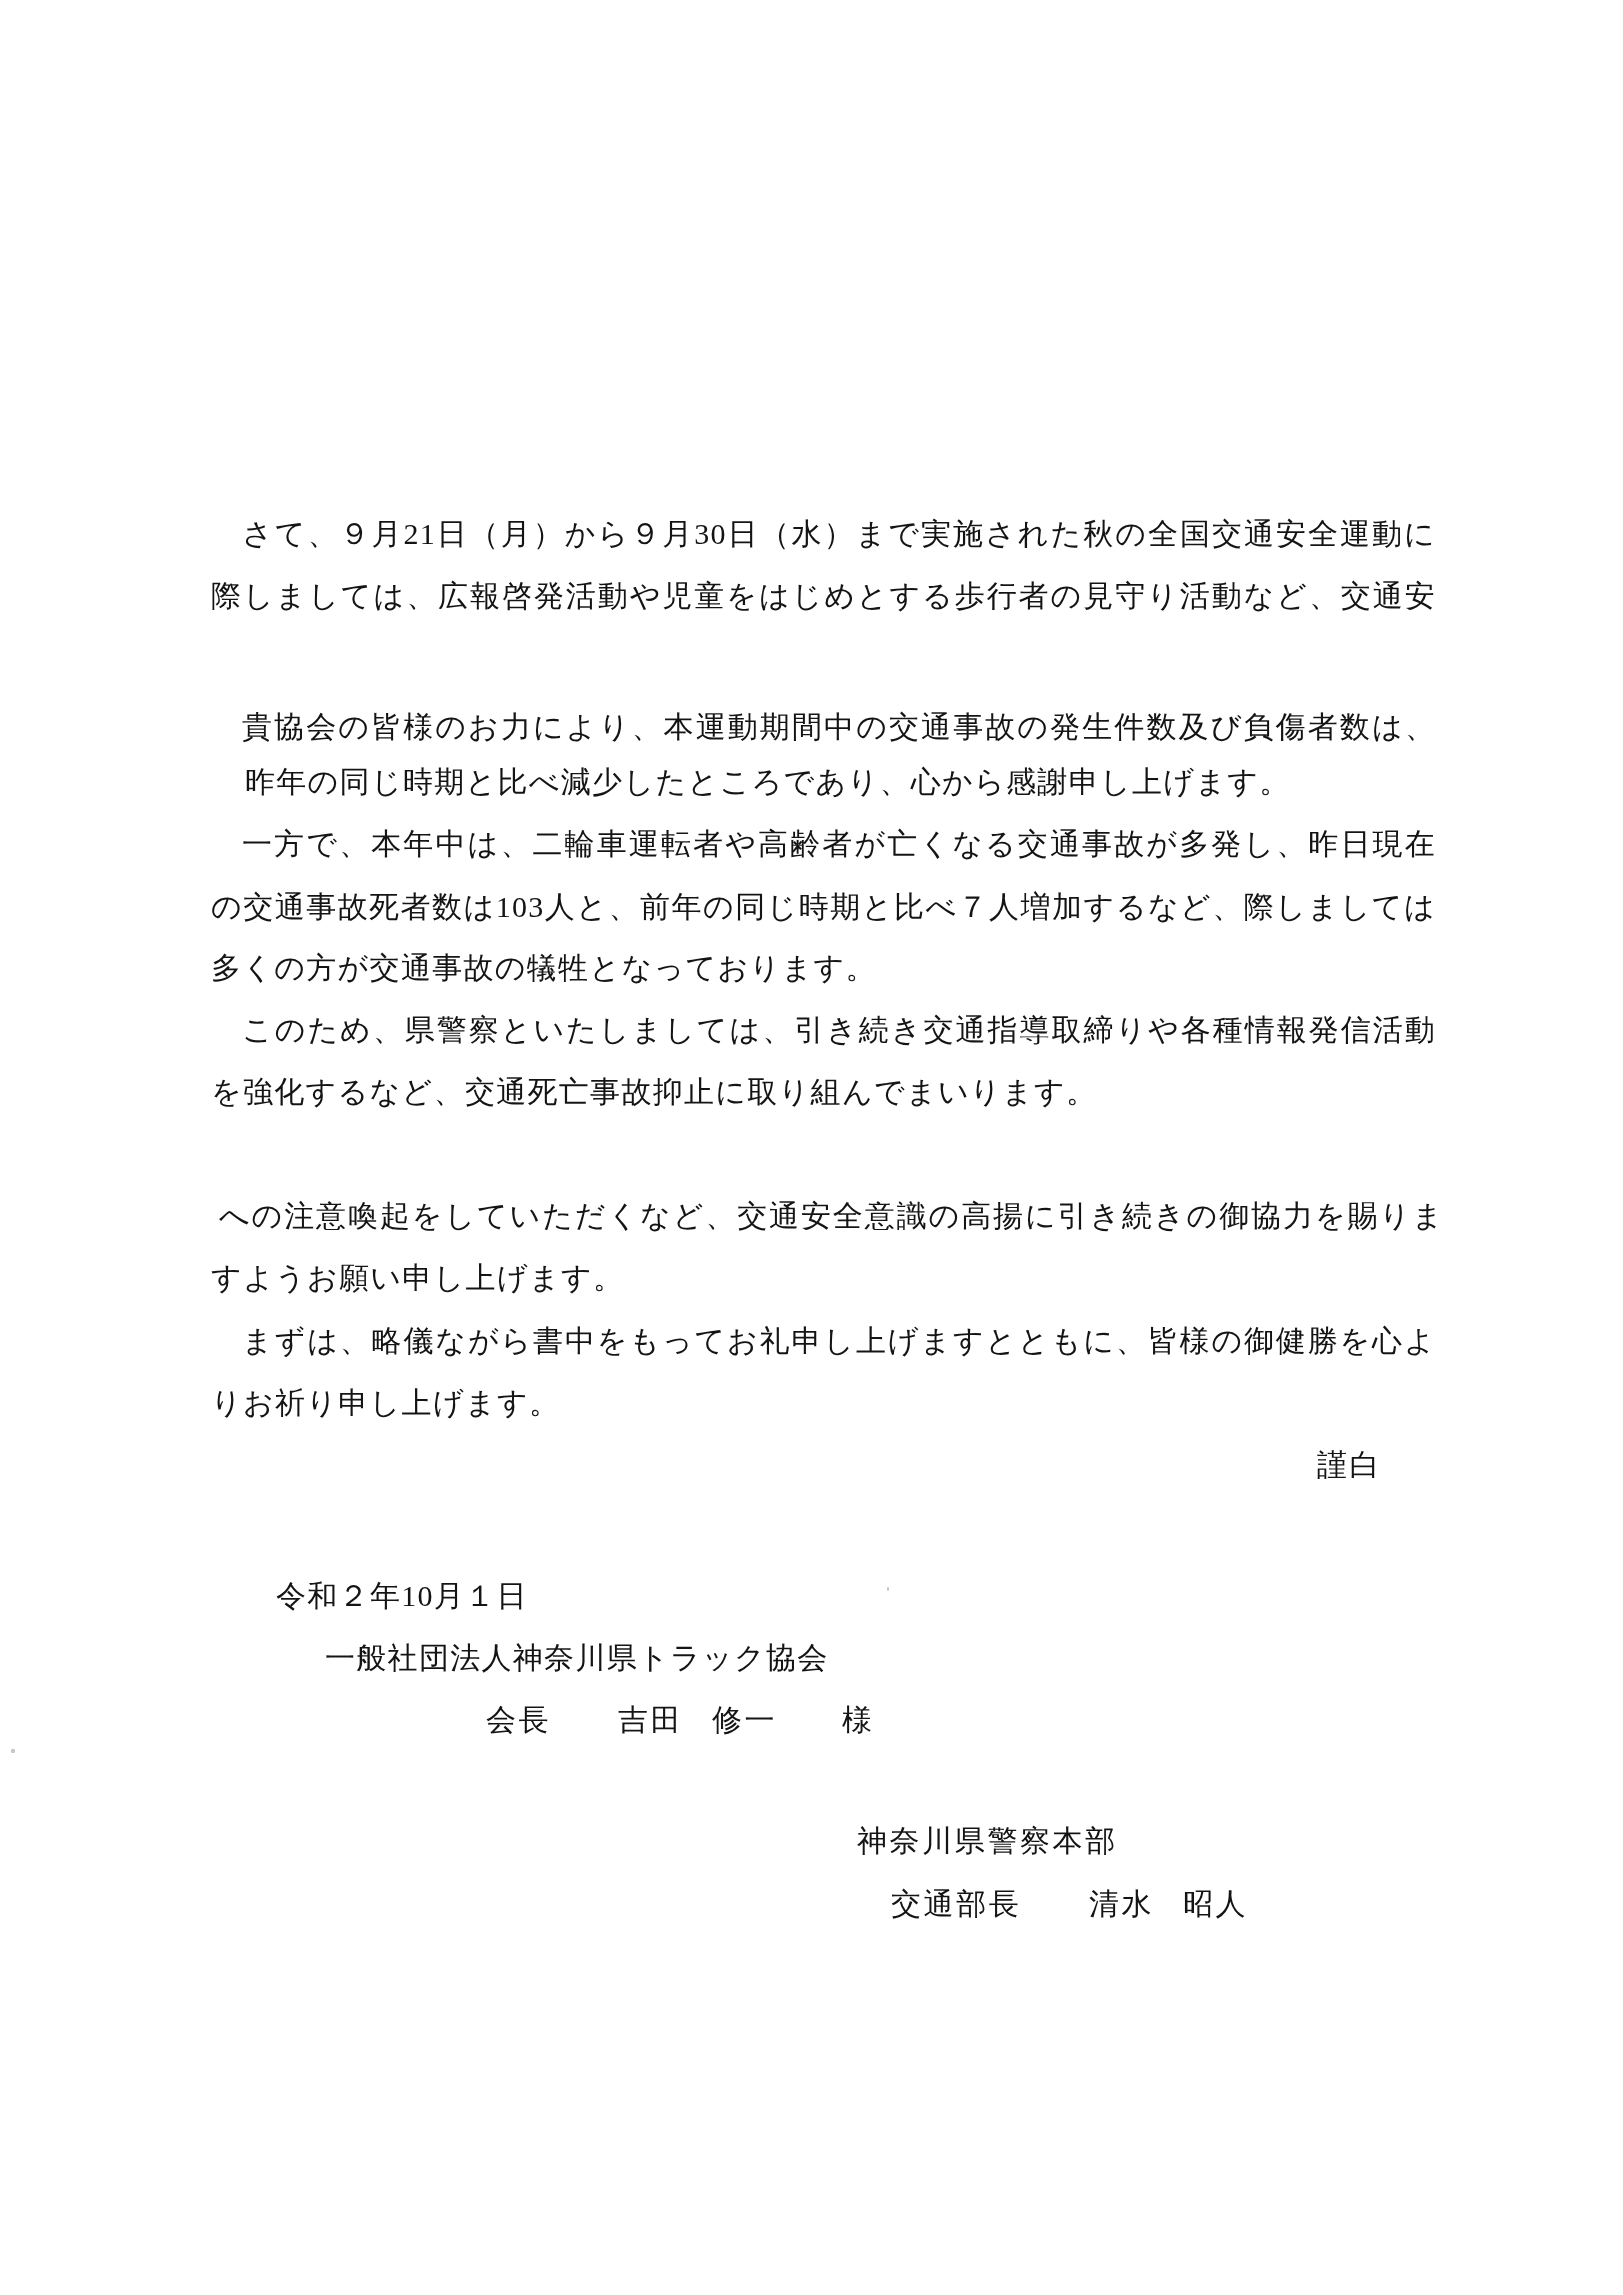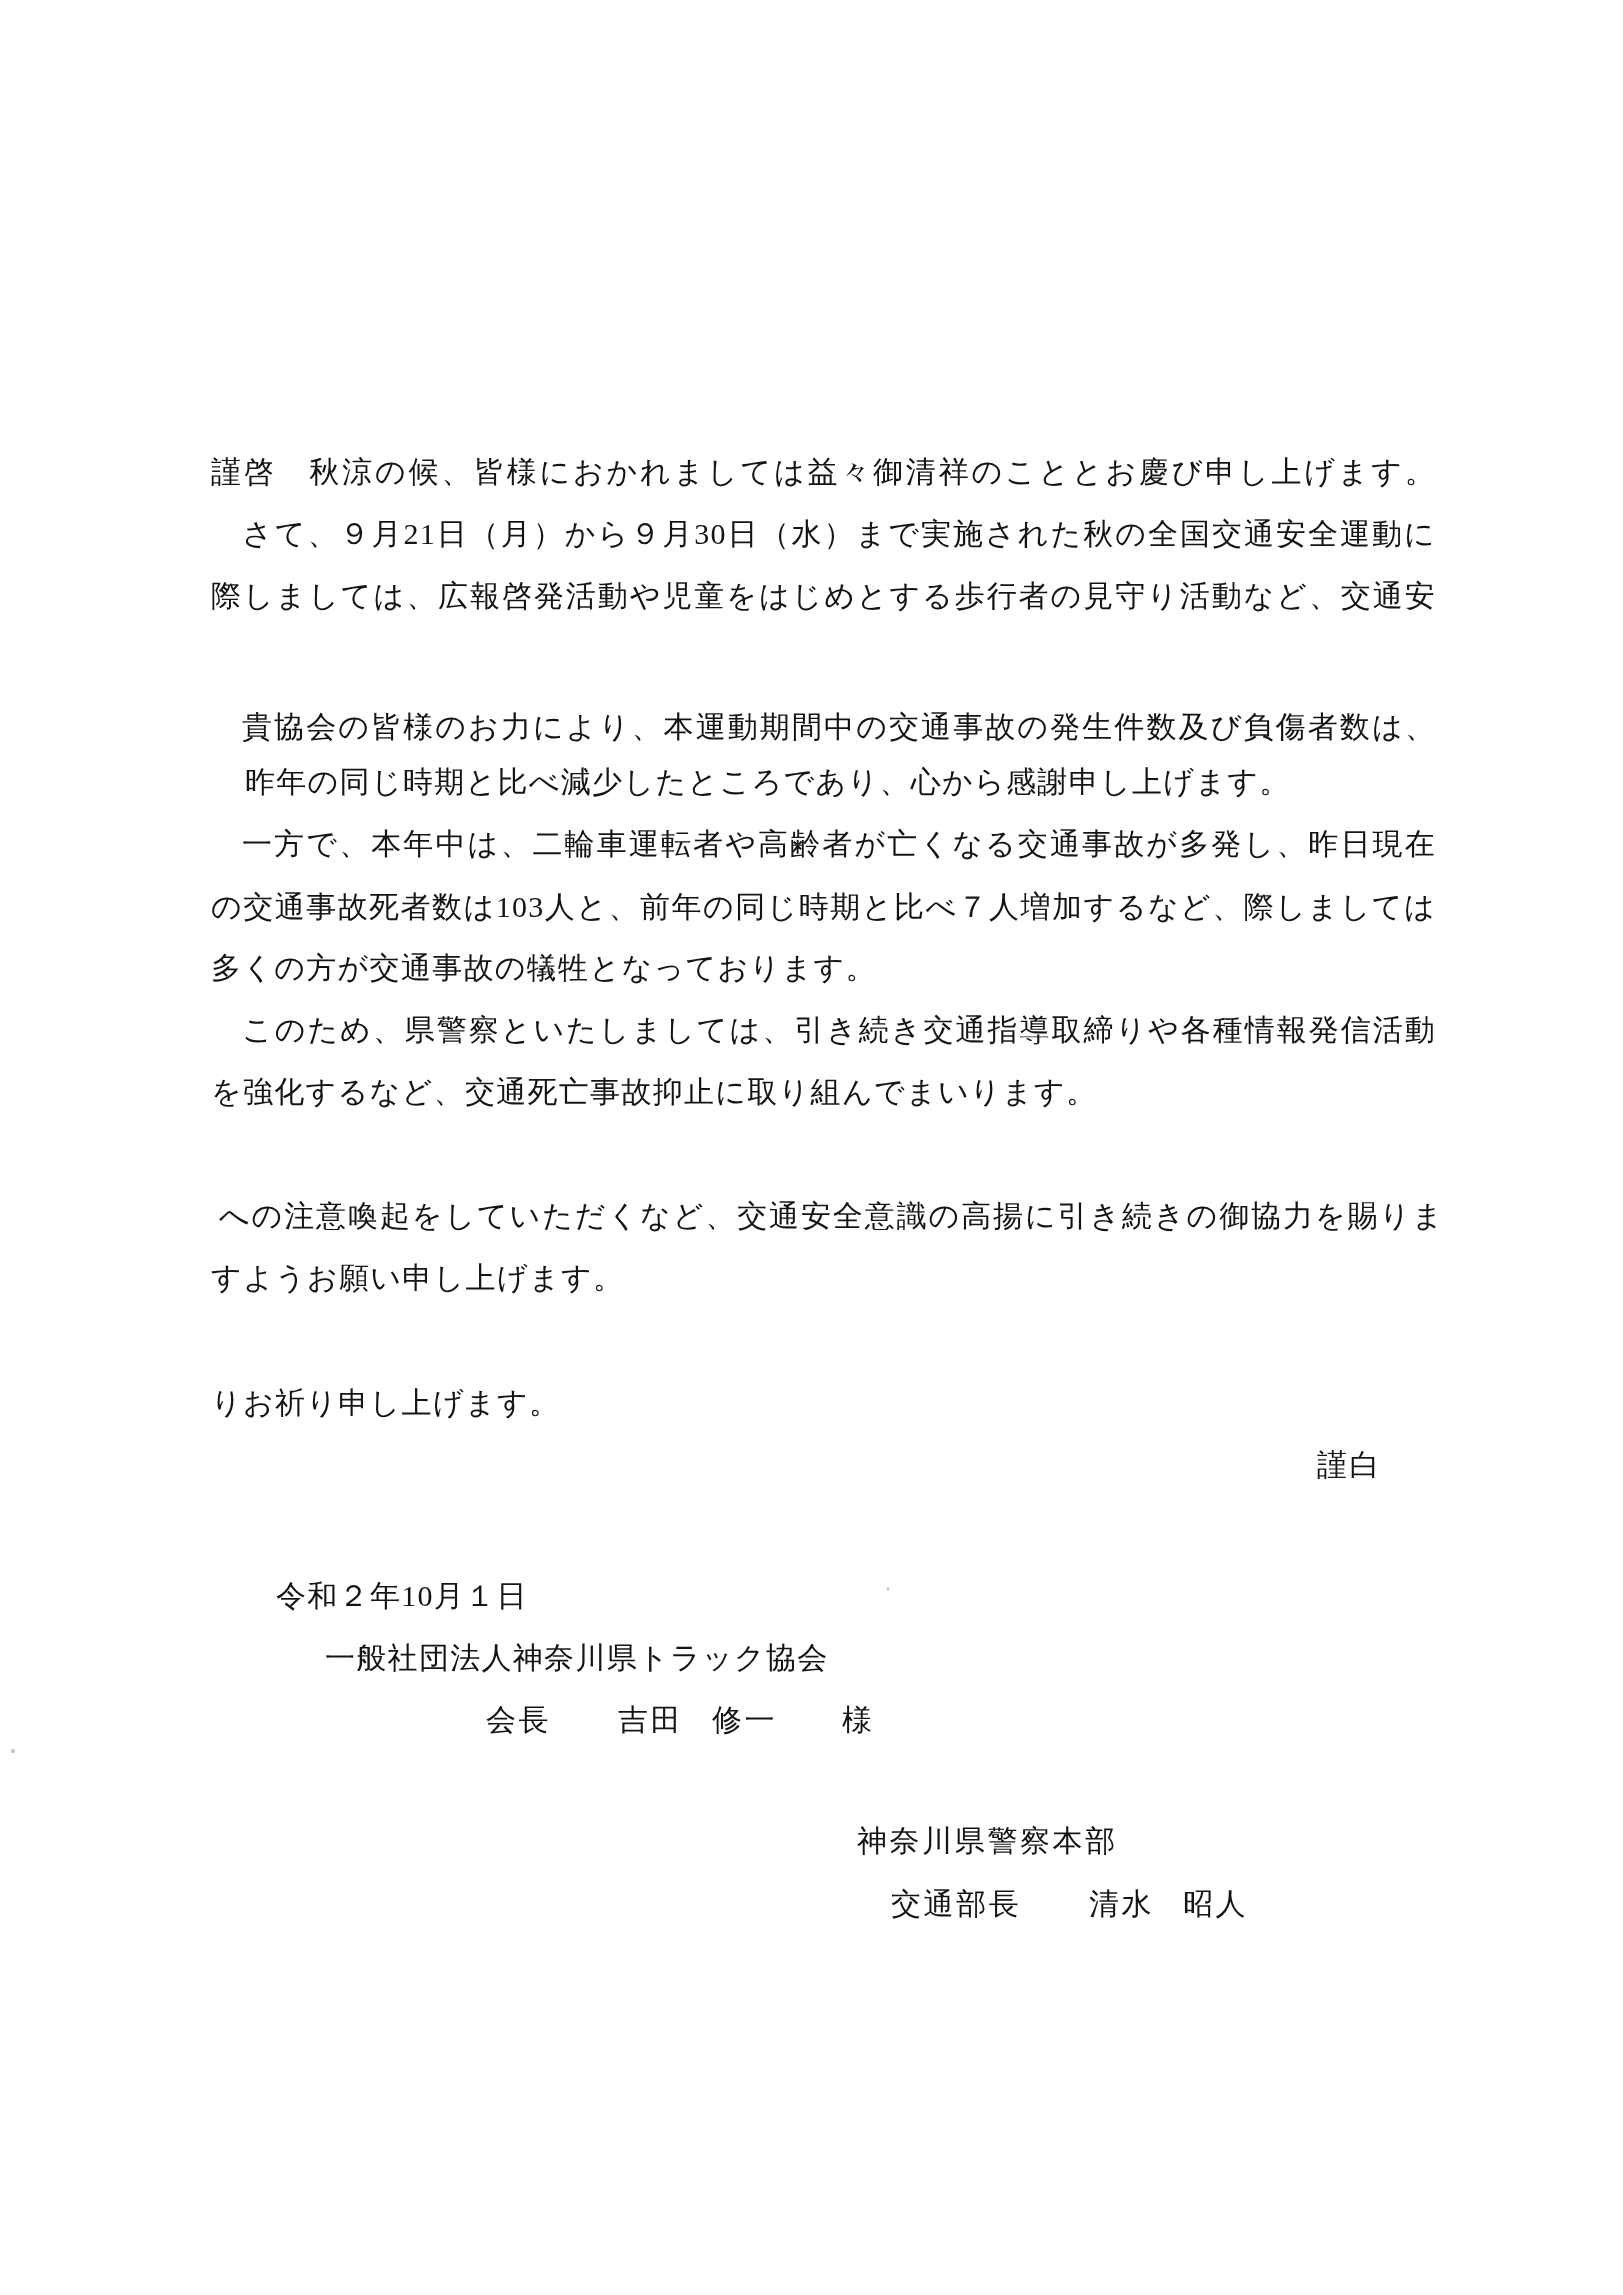--- a/index.html
+++ b/index.html
@@ -53,37 +53,37 @@
     position: absolute;
     background: #c8c8c8;
     border-radius: 1.3px;
   }
 </style>
 </head>
 <body>
 
 <div class="page">
 
-  <div class="line justify" style="top:453px;">謹啓　秋涼の候、皆様におかれましては益々御清祥のこととお慶び申し上げます。</div>
   <div class="line justify indent" style="top:515px;">さて、９月21日（月）から９月30日（水）まで実施された秋の全国交通安全運動に</div>
   <div class="line justify" style="top:577px;">際しましては、広報啓発活動や児童をはじめとする歩行者の見守り活動など、交通安</div>
 
   <div class="line justify indent" style="top:701px;margin-top:7px;">貴協会の皆様のお力により、本運動期間中の交通事故の発生件数及び負傷者数は、</div>
   <div class="line" style="top:763px;margin-left:34px;">昨年の同じ時期と比べ減少したところであり、心から感謝申し上げます。</div>
 
   <div class="line justify indent" style="top:825px;">一方で、本年中は、二輪車運転者や高齢者が亡くなる交通事故が多発し、昨日現在</div>
   <div class="line justify" style="top:888px;">の交通事故死者数は103人と、前年の同じ時期と比べ７人増加するなど、際しましては</div>
   <div class="line" style="top:949px;">多くの方が交通事故の犠牲となっております。</div>
 
   <div class="line justify indent" style="top:1011px;">このため、県警察といたしましては、引き続き交通指導取締りや各種情報発信活動</div>
   <div class="line" style="top:1073px;">を強化するなど、交通死亡事故抑止に取り組んでまいります。</div>
 
   <div class="line justify" style="top:1197px;margin-left:8px;">への注意喚起をしていただくなど、交通安全意識の高揚に引き続きの御協力を賜りま</div>
   <div class="line" style="top:1259px;">すようお願い申し上げます。</div>
 
+  <div class="line justify indent" style="top:1322px;">まずは、略儀ながら書中をもってお礼申し上げますとともに、皆様の御健勝を心よ</div>
   <div class="line" style="top:1384px;">りお祈り申し上げます。</div>
 
   <div class="foot" style="left:1317px; top:1446px;">謹白</div>
 
   <div class="foot" style="left:276px; top:1577px; letter-spacing:1.3px;">令和２年10月１日</div>
 
   <div class="foot" style="left:325px; top:1639px; letter-spacing:1.3px;">一般社団法人神奈川県トラック協会</div>
   <div class="foot" style="left:486px; top:1701px;">会長</div>
   <div class="foot" style="left:618px; top:1701px;">吉田</div>
   <div class="foot" style="left:712px; top:1701px;">修一</div>

